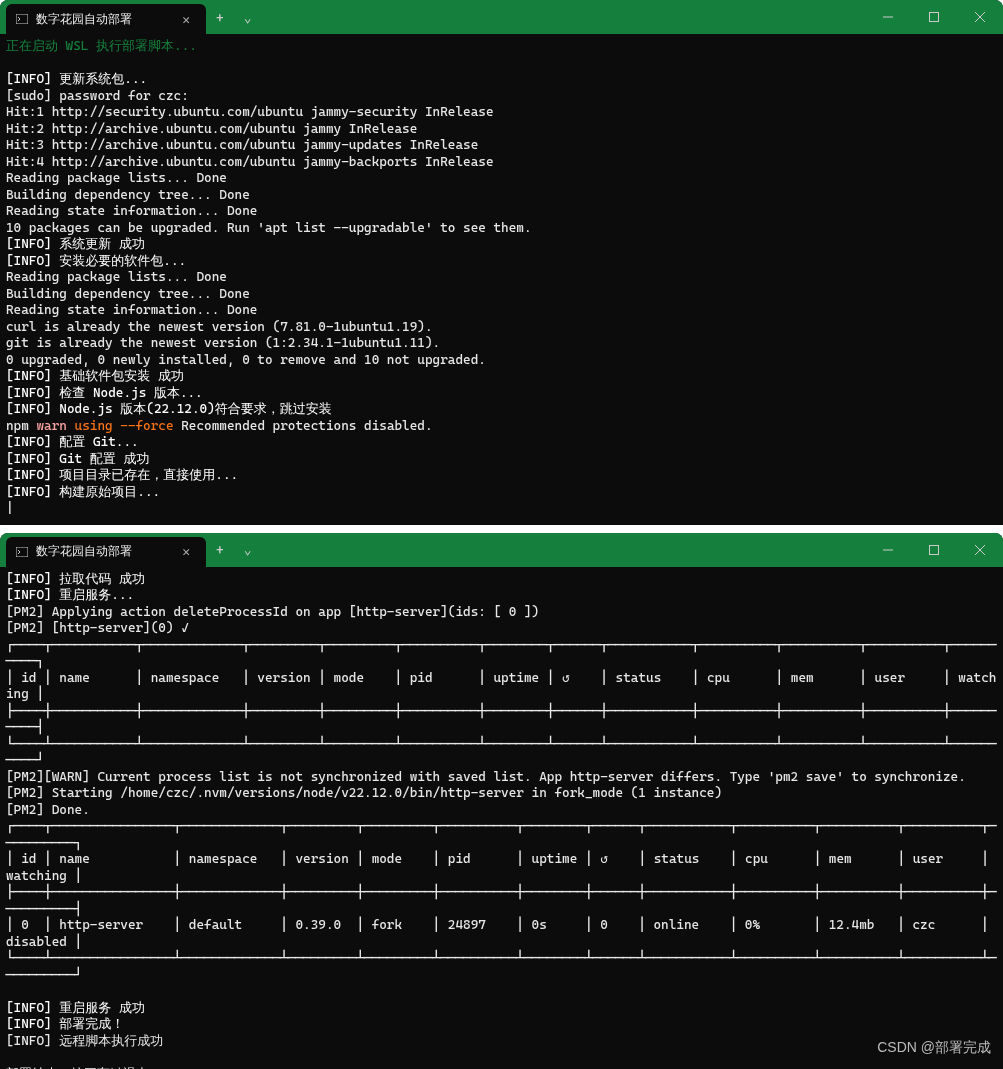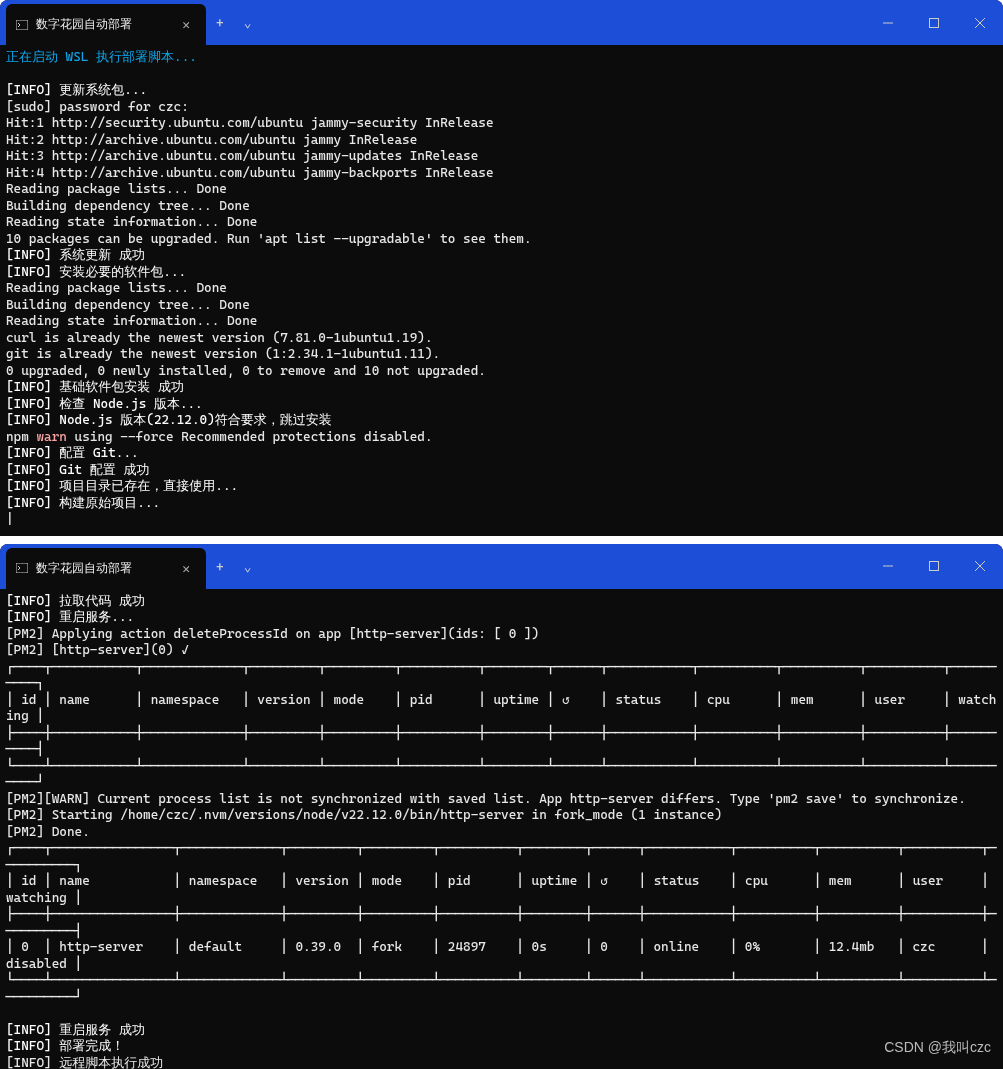--- a/index.html
+++ b/index.html
@@ -1,31 +1,31 @@
 <!DOCTYPE html>
 <html><head>
 <meta charset="utf-8">
 <style>
 * { margin: 0; padding: 0; box-sizing: border-box; }
 body { background: #fff; font-family: "Cascadia Mono", "Consolas", monospace; font-size: 13px; width: 1003px; }
 .terminal { background: #0c0c0c; color: #cccccc; width: 1003px; border-radius: 8px 8px 0 0; overflow: hidden; position: relative; }
-.titlebar { background: #1d4ed8; height: 45px; display: flex; align-items: stretch; }
+.titlebar { background: #15803d; height: 34px; display: flex; align-items: stretch; }
 .tab { background: #0c0c0c; display: flex; align-items: center; gap: 8px; padding: 0 10px 0 10px; min-width: 200px; border-radius: 6px 6px 0 0; margin-top: 4px; margin-left: 6px; }
 .tab-icon { font-size: 11px; color: #ddd; }
 .tab-title { color: #eee; font-size: 12px; font-family: "Microsoft YaHei", sans-serif; flex: 1; }
 .tab-close { color: #aaa; cursor: pointer; padding: 2px 6px; }
 .nt-btn { color: #ccc; padding: 0 10px; display: flex; align-items: center; cursor: pointer; }
 .spacer { flex: 1; }
 .win-btn { width: 46px; display: flex; align-items: center; justify-content: center; color: #ccc; font-size: 10px; cursor: pointer; }
 .content { padding: 4px 6px 8px 6px; line-height: 16.5px; font-size: 13px; white-space: pre; }
 .ln { display: block; white-space: pre-wrap; word-break: break-all; }
 .green { color: #ffffff; }
-.bgreen { color: #0ea5e9; }
+.bgreen { color: #15803d; }
 .byellow { color: #fca5a5; }
-.cyan { color: #e5e5e5; }
+.cyan { color: #f97316; }
 .white { color: #e8e8e8; }
 .watermark { position: fixed; right: 12px; bottom: 12px; color: #bbb; font-family: "Microsoft YaHei", sans-serif; font-size: 14px; }
 .gap { height: 8px; background: #fff; }
 svg { display: block; }
 </style>
 </head>
 <body>
 
 <div class="terminal">
   <div class="titlebar">
@@ -92,13 +92,13 @@
     <div class="win-btn">
         <svg width="10" height="10">
           <line x1="0" y1="0" x2="10" y2="10" stroke="#ccc" stroke-width="1"></line>
           <line x1="10" y1="0" x2="0" y2="10" stroke="#ccc" stroke-width="1"></line>
         </svg>
       </div>
   </div>
   <div class="content" id="content-bottom"><span class="ln green">[INFO] 拉取代码 成功</span><span class="ln green">[INFO] 重启服务...</span><span class="ln white">[PM2] Applying action deleteProcessId on app [http-server](ids: [ 0 ])</span><span class="ln white">[PM2] [http-server](0) ✓</span><span class="ln white">┌────┬───────────┬─────────────┬─────────┬─────────┬──────────┬────────┬──────┬───────────┬──────────┬──────────┬──────────┬──────────┐</span><span class="ln white">│ id │ name      │ namespace   │ version │ mode    │ pid      │ uptime │ ↺    │ status    │ cpu      │ mem      │ user     │ watching │</span><span class="ln white">├────┼───────────┼─────────────┼─────────┼─────────┼──────────┼────────┼──────┼───────────┼──────────┼──────────┼──────────┼──────────┤</span><span class="ln white">└────┴───────────┴─────────────┴─────────┴─────────┴──────────┴────────┴──────┴───────────┴──────────┴──────────┴──────────┴──────────┘</span><span class="ln white">[PM2][WARN] Current process list is not synchronized with saved list. App http-server differs. Type 'pm2 save' to synchronize.</span><span class="ln white">[PM2] Starting /home/czc/.nvm/versions/node/v22.12.0/bin/http-server in fork_mode (1 instance)</span><span class="ln white">[PM2] Done.</span><span class="ln white">┌────┬────────────────┬─────────────┬─────────┬─────────┬──────────┬────────┬──────┬───────────┬──────────┬──────────┬──────────┬──────────┐</span><span class="ln white">│ id │ name           │ namespace   │ version │ mode    │ pid      │ uptime │ ↺    │ status    │ cpu      │ mem      │ user     │ watching │</span><span class="ln white">├────┼────────────────┼─────────────┼─────────┼─────────┼──────────┼────────┼──────┼───────────┼──────────┼──────────┼──────────┼──────────┤</span><span class="ln white">│ 0  │ http-server    │ default     │ 0.39.0  │ fork    │ 24897    │ 0s     │ 0    │ online    │ 0%       │ 12.4mb   │ czc      │ disabled │</span><span class="ln white">└────┴────────────────┴─────────────┴─────────┴─────────┴──────────┴────────┴──────┴───────────┴──────────┴──────────┴──────────┴──────────┘</span><span class="ln "> </span><span class="ln green">[INFO] 重启服务 成功</span><span class="ln green">[INFO] 部署完成！</span><span class="ln white">[INFO] 远程脚本执行成功</span><span class="ln "> </span><span class="ln white">部署结束，按回车键退出...</span></div>
 </div>
 
-<div class="watermark">CSDN @我叫czc</div>
+<div class="watermark">CSDN @部署完成</div>
 
 </body></html>

